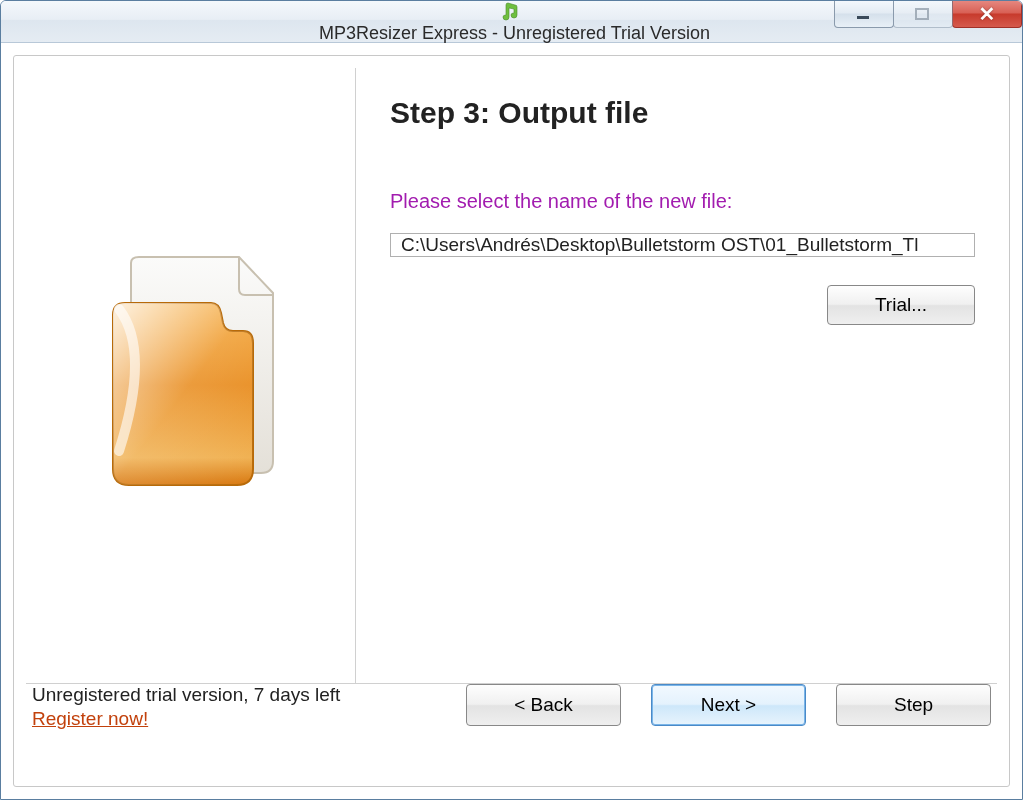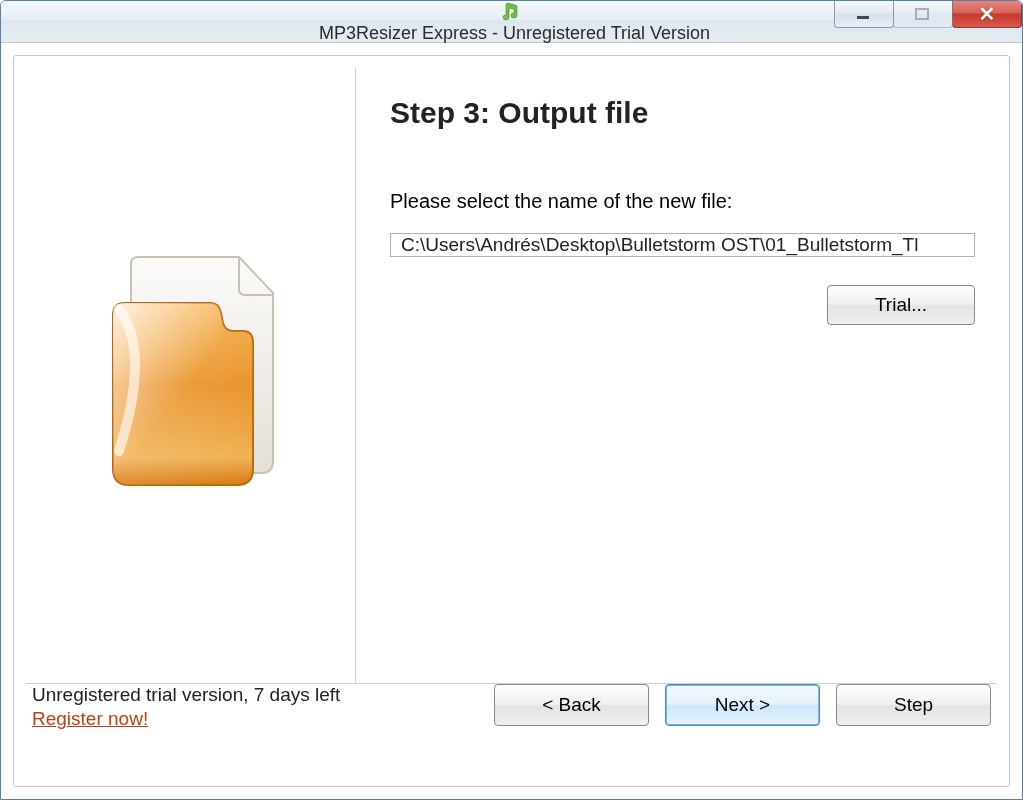--- a/index.html
+++ b/index.html
@@ -105,21 +105,21 @@
   padding: 20px 22px 20px 34px;
 }
 .step-title {
   font-size: 30px;
   font-weight: bold;
   color: #222;
   margin-top: 8px;
 }
 .instruction {
   font-size: 20px;
-  color: #000000;
+  color: #a21caf;
   margin-top: 60px;
 }
 .path-input {
   width: 100%;
   height: 24px;
   border: 1px solid #b0b0b0;
   padding: 0 10px;
   font-size: 19px;
   font-family: inherit;
   margin-top: 20px;
@@ -146,21 +146,21 @@
   padding: 0 6px;
 }
 .trial-info { flex: 1; }
 .trial-text { font-size: 19px; color: #222; }
 .register-link {
   font-size: 19px;
   color: #c2410c;
   display: inline-block;
   margin-top: 2px;
 }
-.footer-buttons { display: flex; gap: 16px; margin-left: 40px; }
+.footer-buttons { display: flex; gap: 30px; margin-left: 40px; }
 .nav-btn {
   min-width: 155px;
   height: 42px;
   border: 1px solid #888;
   border-radius: 4px;
   background: linear-gradient(to bottom, #fefefe 0%, #f0f0f0 48%, #e3e3e3 52%, #efefef 100%);
   font-size: 19px;
   padding: 0 18px;
 }
 .nav-btn.primary {

